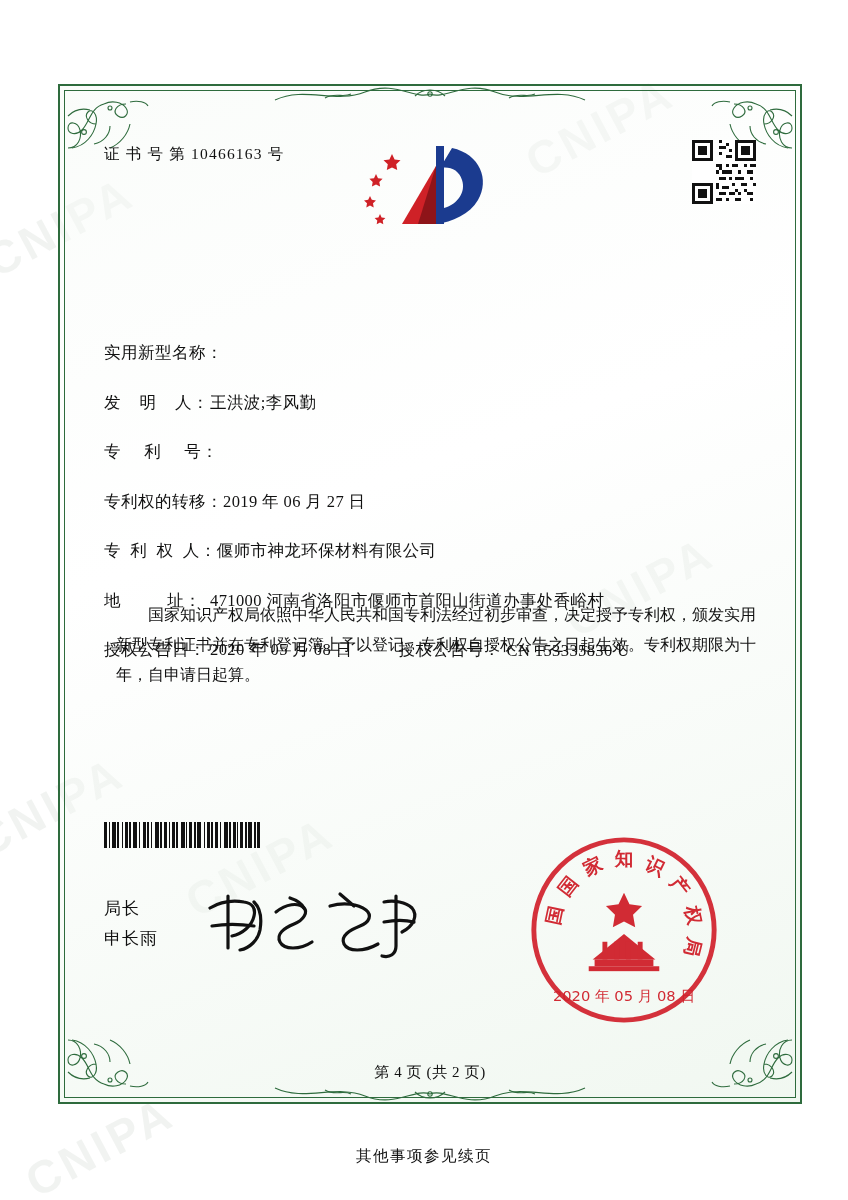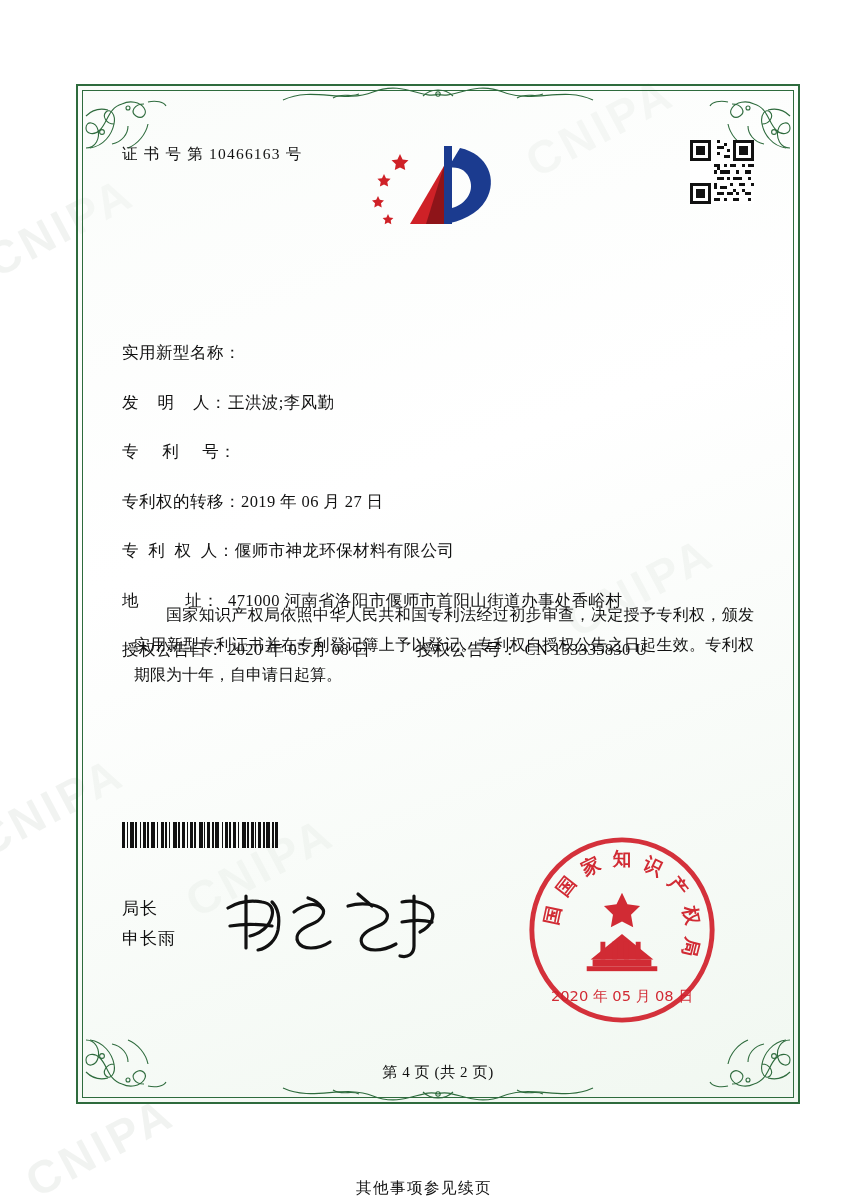--- a/index.html
+++ b/index.html
@@ -30,29 +30,30 @@
     color: rgba(150, 160, 150, 0.13);
     letter-spacing: 4px;
     white-space: nowrap;
     transform: rotate(-28deg);
     font-size: 46px;
   }
 
   
   .page {
     position: absolute;
-    left: 76px;
+    left: 58px;
     top: 84px;
     width: 724px;
     height: 1020px;
     z-index: 1;
     background: linear-gradient(160deg,
                 rgba(246,250,246,0.55) 0%,
                 rgba(255,255,255,0.25) 40%,
                 rgba(236,245,236,0.75) 100%);
+    padding-left: 20px;
   }
   .border-outer {
     position: absolute;
     inset: 0;
     border: 2px solid #2e6b3d;
   }
   .border-inner {
     position: absolute;
     inset: 6px;
     border: 1px solid #2e6b3d;
@@ -130,21 +131,21 @@
   }
 
   .fields {
     position: absolute;
     left: 46px;
     right: 46px;
     top: 258px;
   }
   .field {
     display: flex;
-    align-items: center;
+    align-items: flex-end;
     margin-bottom: 27.5px;
     font-size: 16.5px;
     color: #111;
   }
   .field .label {
     flex: 0 0 106px;
     letter-spacing: 0.5px;
     white-space: pre;
   }
   .field .value {
@@ -235,21 +236,20 @@
 
   .footer-note {
     position: absolute;
     left: 0; right: 0;
     top: 1146px;
     text-align: center;
     font-size: 15.5px;
     color: #111;
     letter-spacing: 1.5px;
     z-index: 2;
-    margin-top: 32px;
   }
 </style>
 </head>
 <body>
 
 <div class="watermark-layer">
   <div class="wm" style="left:-20px; top:200px;">CNIPA</div>
   <div class="wm" style="left:520px; top:100px;">CNIPA</div>
   <div class="wm" style="left:560px; top:560px;">CNIPA</div>
   <div class="wm" style="left:-30px; top:780px;">CNIPA</div>

